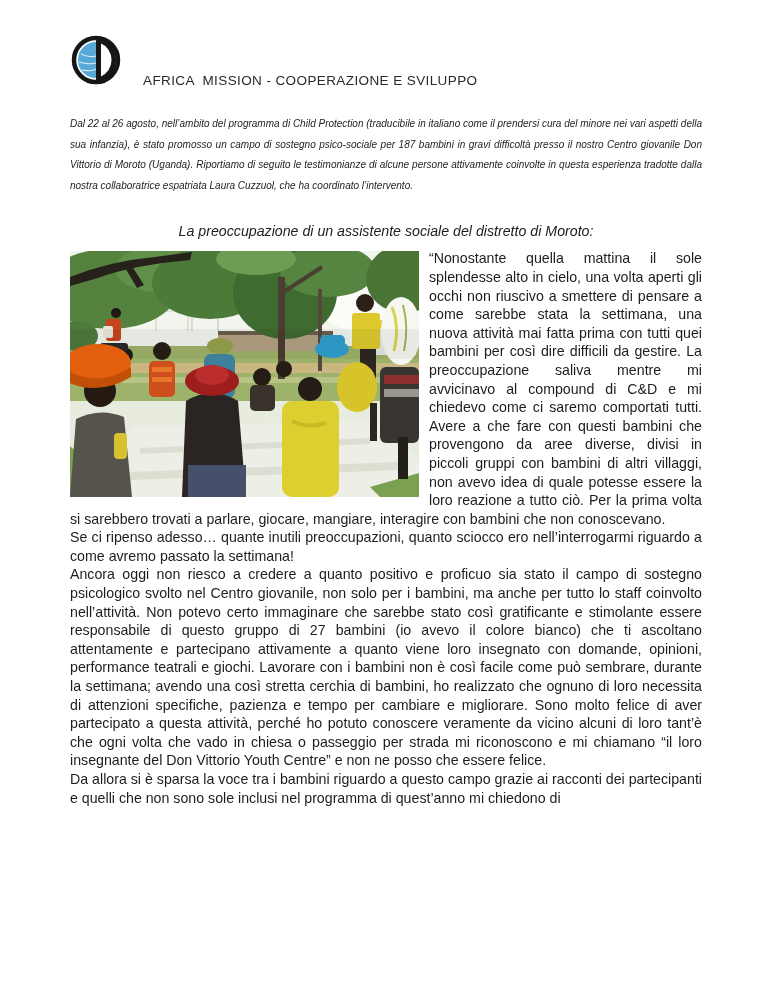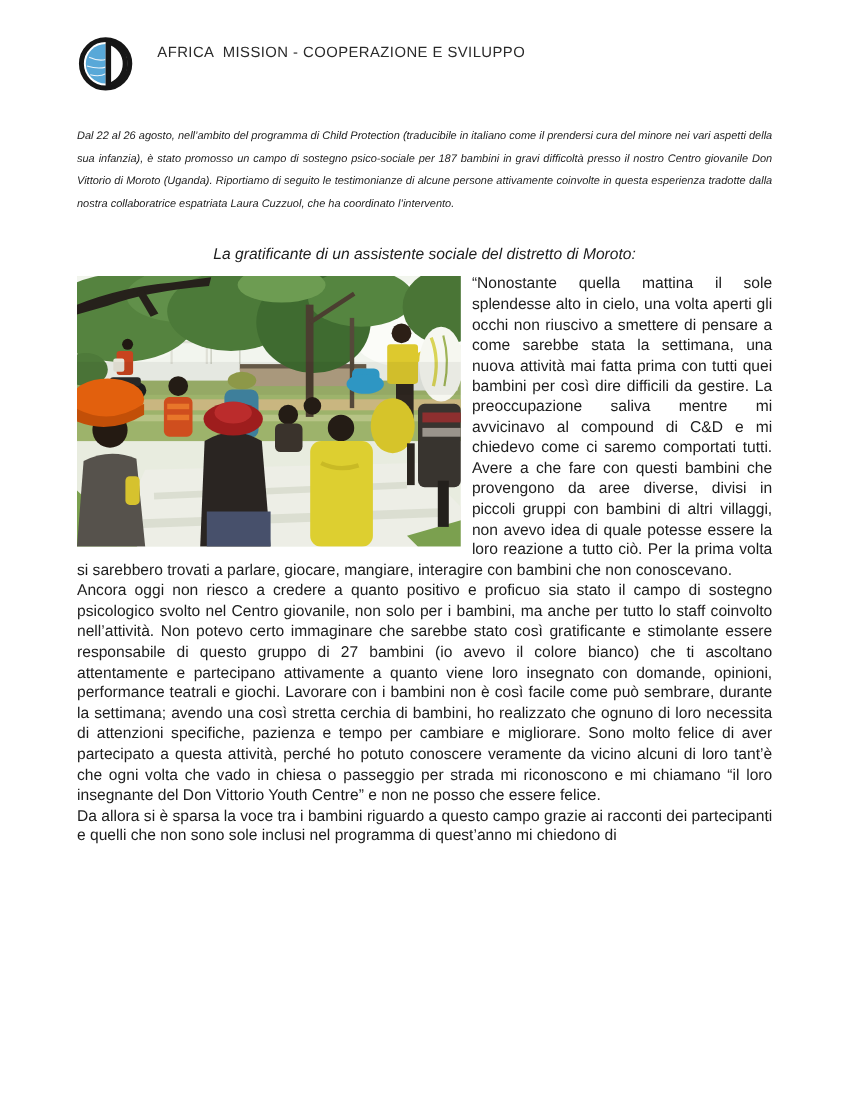--- a/index.html
+++ b/index.html
@@ -13,21 +13,21 @@
   .page {
     position: relative;
     width: 768px;
     height: 994px;
     overflow: hidden;
     padding: 30px 66px 0 70px;
     background: #ffffff;
   }
   .doc-header {
     display: flex;
-    align-items: flex-start;
+    align-items: flex-end;
     gap: 17px;
     height: 58px;
   }
   .logo { width: 56px; height: 56px; flex: 0 0 auto; }
   .logo svg { display: block; }
   .org-name {
     margin-top: 10px;
     font-size: 13.5px;
     letter-spacing: 0.4px;
     color: #2a2a2a;
@@ -93,21 +93,21 @@
 
         <path d="M31 9 A20.5 20.5 0 0 1 31 47" fill="none" stroke="#161616" stroke-width="4.5"></path>
       </svg>
     </div>
     <div class="org-name">AFRICA  MISSION - COOPERAZIONE E SVILUPPO</div>
   </div>
 
 
   <p class="intro">Dal 22 al 26 agosto, nell’ambito del programma di Child Protection (traducibile in italiano come il prendersi cura del minore nei vari aspetti della sua infanzia), è stato promosso un campo di sostegno psico-sociale per 187 bambini in gravi difficoltà presso il nostro Centro giovanile Don Vittorio di Moroto (Uganda). Riportiamo di seguito le testimonianze di alcune persone attivamente coinvolte in questa esperienza tradotte dalla nostra collaboratrice espatriata Laura Cuzzuol, che ha coordinato l’intervento.</p>
 
-  <p class="testimony-heading">La gratificante di un assistente sociale del distretto di Moroto:</p>
+  <p class="testimony-heading">La preoccupazione di un assistente sociale del distretto di Moroto:</p>
 
   <div class="testimonial">
 
     <div class="photo" role="img" aria-label="Children seated on a white tarpaulin under trees while a man in a yellow shirt points at a flipchart; a motorbike and a field in the background">
       <svg viewBox="0 0 349 246" width="349" height="246" preserveAspectRatio="none">
 
         <rect width="349" height="246" fill="#e8ecdf"></rect>
         <rect x="0" y="0" width="349" height="112" fill="#f2f5ee"></rect>
         <ellipse cx="300" cy="45" rx="55" ry="38" fill="#fbfcf8"></ellipse>
         <ellipse cx="180" cy="28" rx="45" ry="24" fill="#f8faf4"></ellipse>
@@ -200,17 +200,18 @@
         <rect x="310" y="116" width="39" height="76" rx="6" fill="#38342f"></rect>
         <rect x="314" y="124" width="35" height="9" fill="#8d2f2f"></rect>
         <rect x="314" y="138" width="35" height="8" fill="#9a948c"></rect>
         <rect x="328" y="186" width="10" height="42" fill="#23201c"></rect>
 
         <rect x="300" y="152" width="7" height="38" fill="#2a251f"></rect>
       </svg>
     </div>
 
     <p class="testimonial-p">“Nonostante quella mattina il sole splendesse alto in cielo, una volta aperti gli occhi non riuscivo a smettere di pensare a come sarebbe stata la settimana, una nuova attività mai fatta prima con tutti quei bambini per così dire difficili da gestire. La preoccupazione saliva mentre mi avvicinavo al compound di C&amp;D e mi chiedevo come ci saremo comportati tutti. Avere a che fare con questi bambini che provengono da aree diverse, divisi in piccoli gruppi con bambini di altri villaggi, non avevo idea di quale potesse essere la loro reazione a tutto ciò. Per la prima volta si sarebbero trovati a parlare, giocare, mangiare, interagire con bambini che non conoscevano.</p>
+    <p class="testimonial-p">Se ci ripenso adesso… quante inutili preoccupazioni, quanto sciocco ero nell’interrogarmi riguardo a come avremo passato la settimana!</p>
     <p class="testimonial-p">Ancora oggi non riesco a credere a quanto positivo e proficuo sia stato il campo di sostegno psicologico svolto nel Centro giovanile, non solo per i bambini, ma anche per tutto lo staff coinvolto nell’attività. Non potevo certo immaginare che sarebbe stato così gratificante e stimolante essere responsabile di questo gruppo di 27 bambini (io avevo il colore bianco) che ti ascoltano attentamente e partecipano attivamente a quanto viene loro insegnato con domande, opinioni, performance teatrali e giochi. Lavorare con i bambini non è così facile come può sembrare, durante la settimana; avendo una così stretta cerchia di bambini, ho realizzato che ognuno di loro necessita di attenzioni specifiche, pazienza e tempo per cambiare e migliorare. Sono molto felice di aver partecipato a questa attività, perché ho potuto conoscere veramente da vicino alcuni di loro tant’è che ogni volta che vado in chiesa o passeggio per strada mi riconoscono e mi chiamano “il loro insegnante del Don Vittorio Youth Centre” e non ne posso che essere felice.</p>
     <p class="testimonial-p">Da allora si è sparsa la voce tra i bambini riguardo a questo campo grazie ai racconti dei partecipanti e quelli che non sono sole inclusi nel programma di quest’anno mi chiedono di</p>
   </div>
 
 </div>
 
 </body></html>

